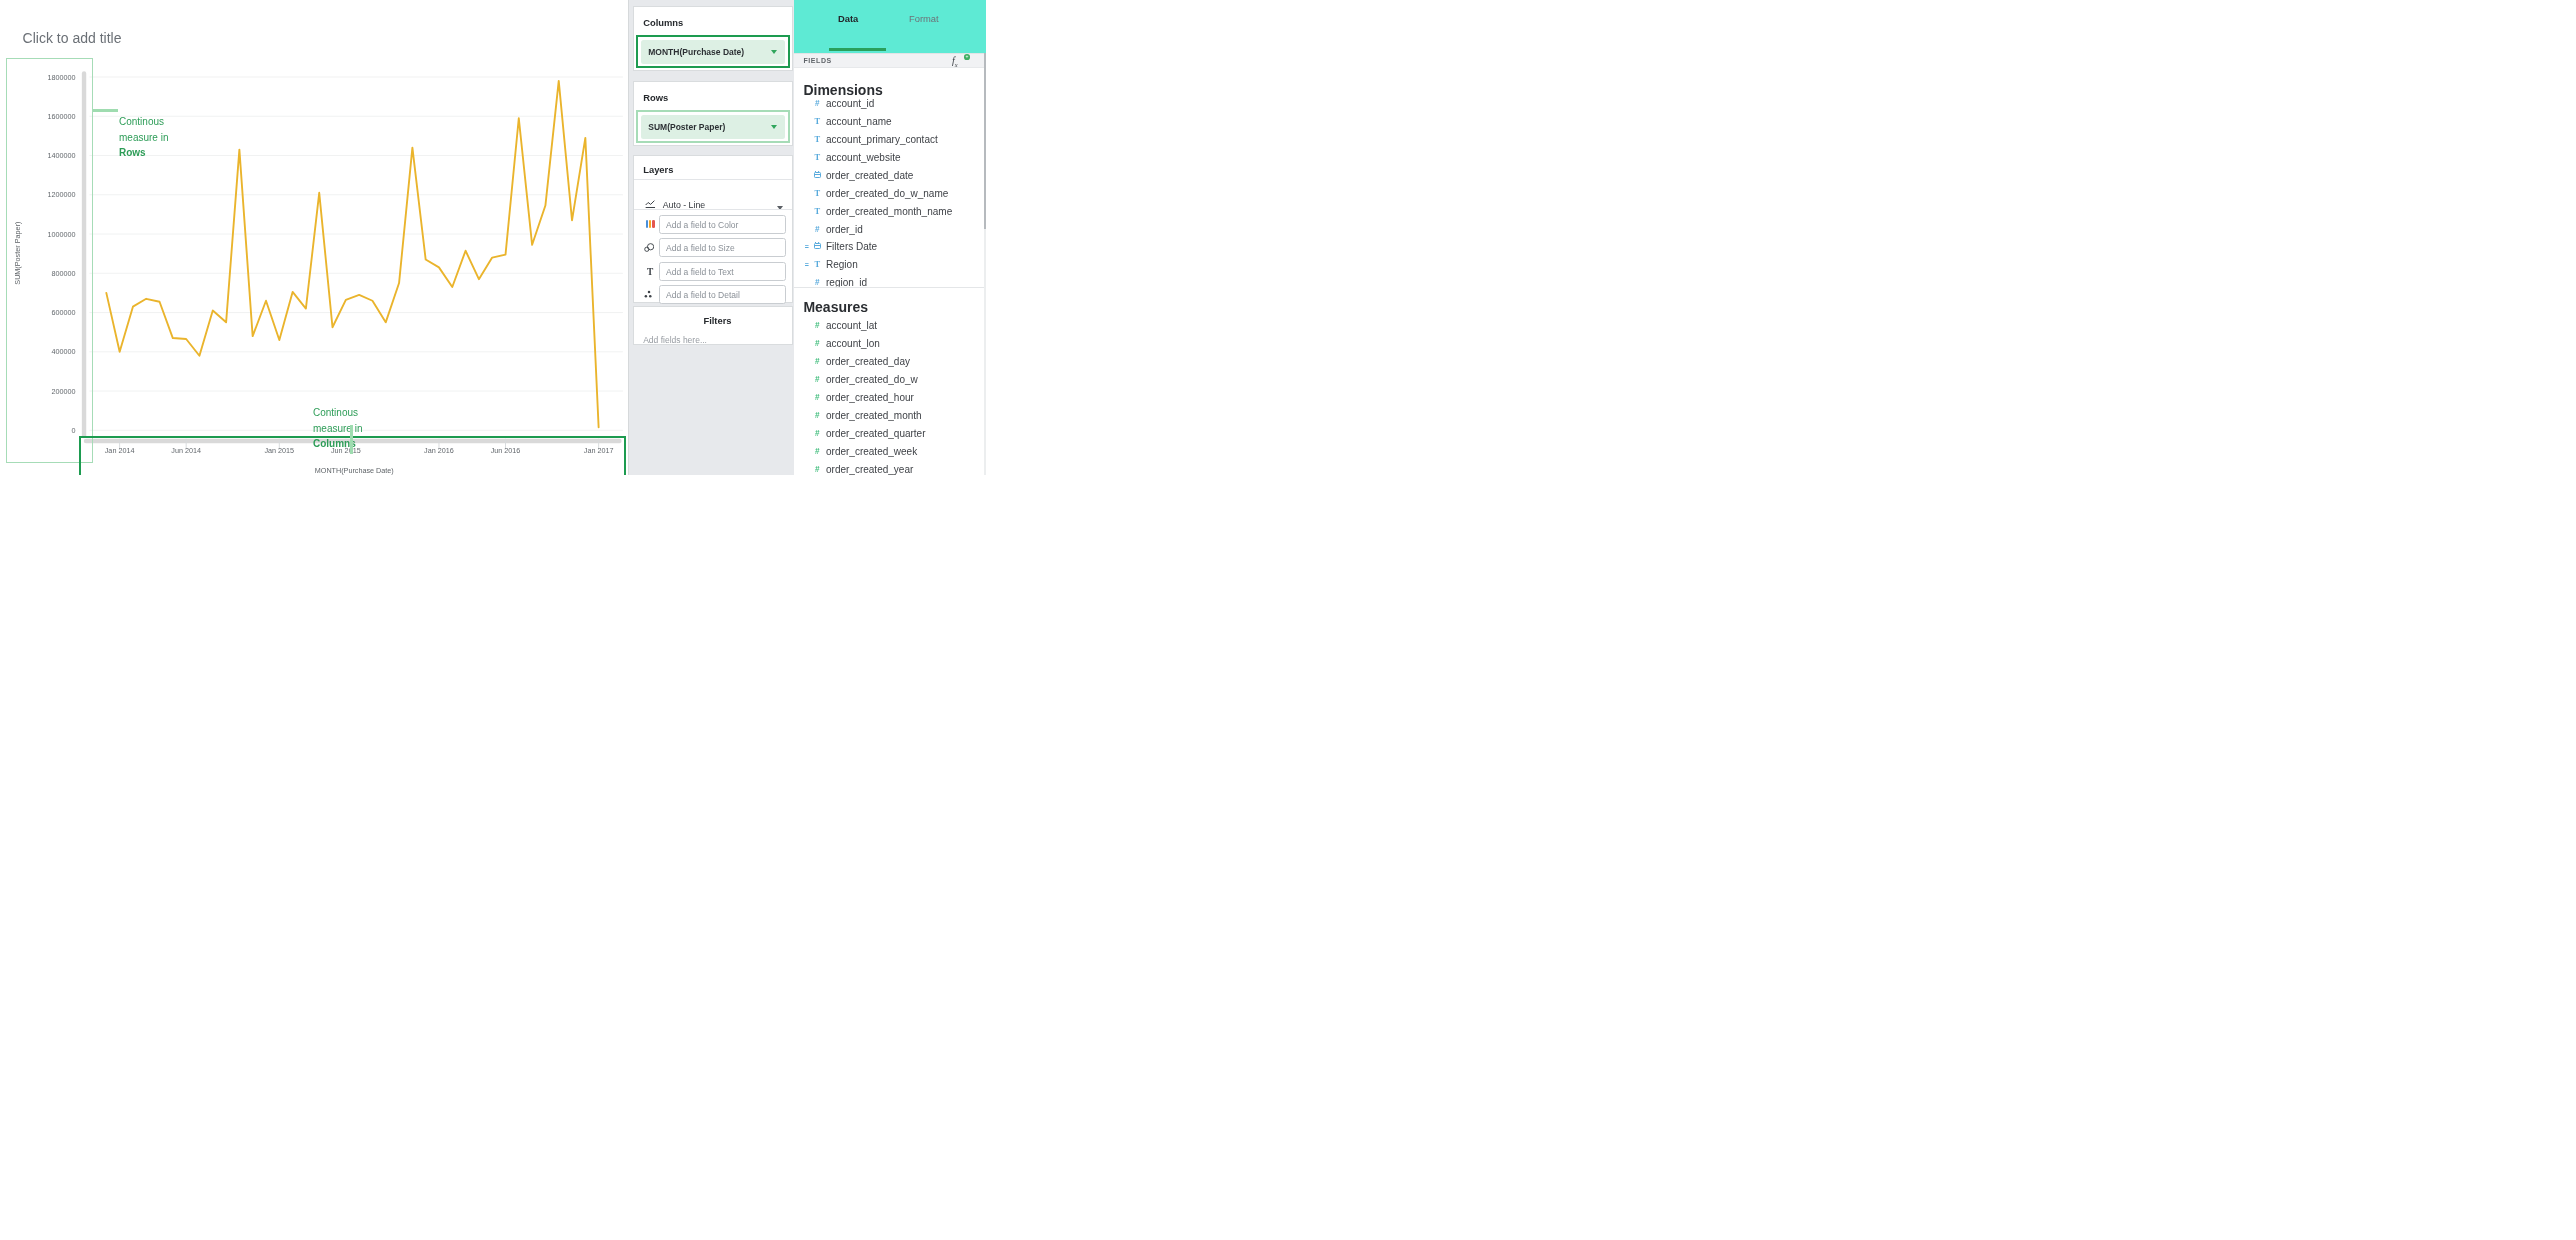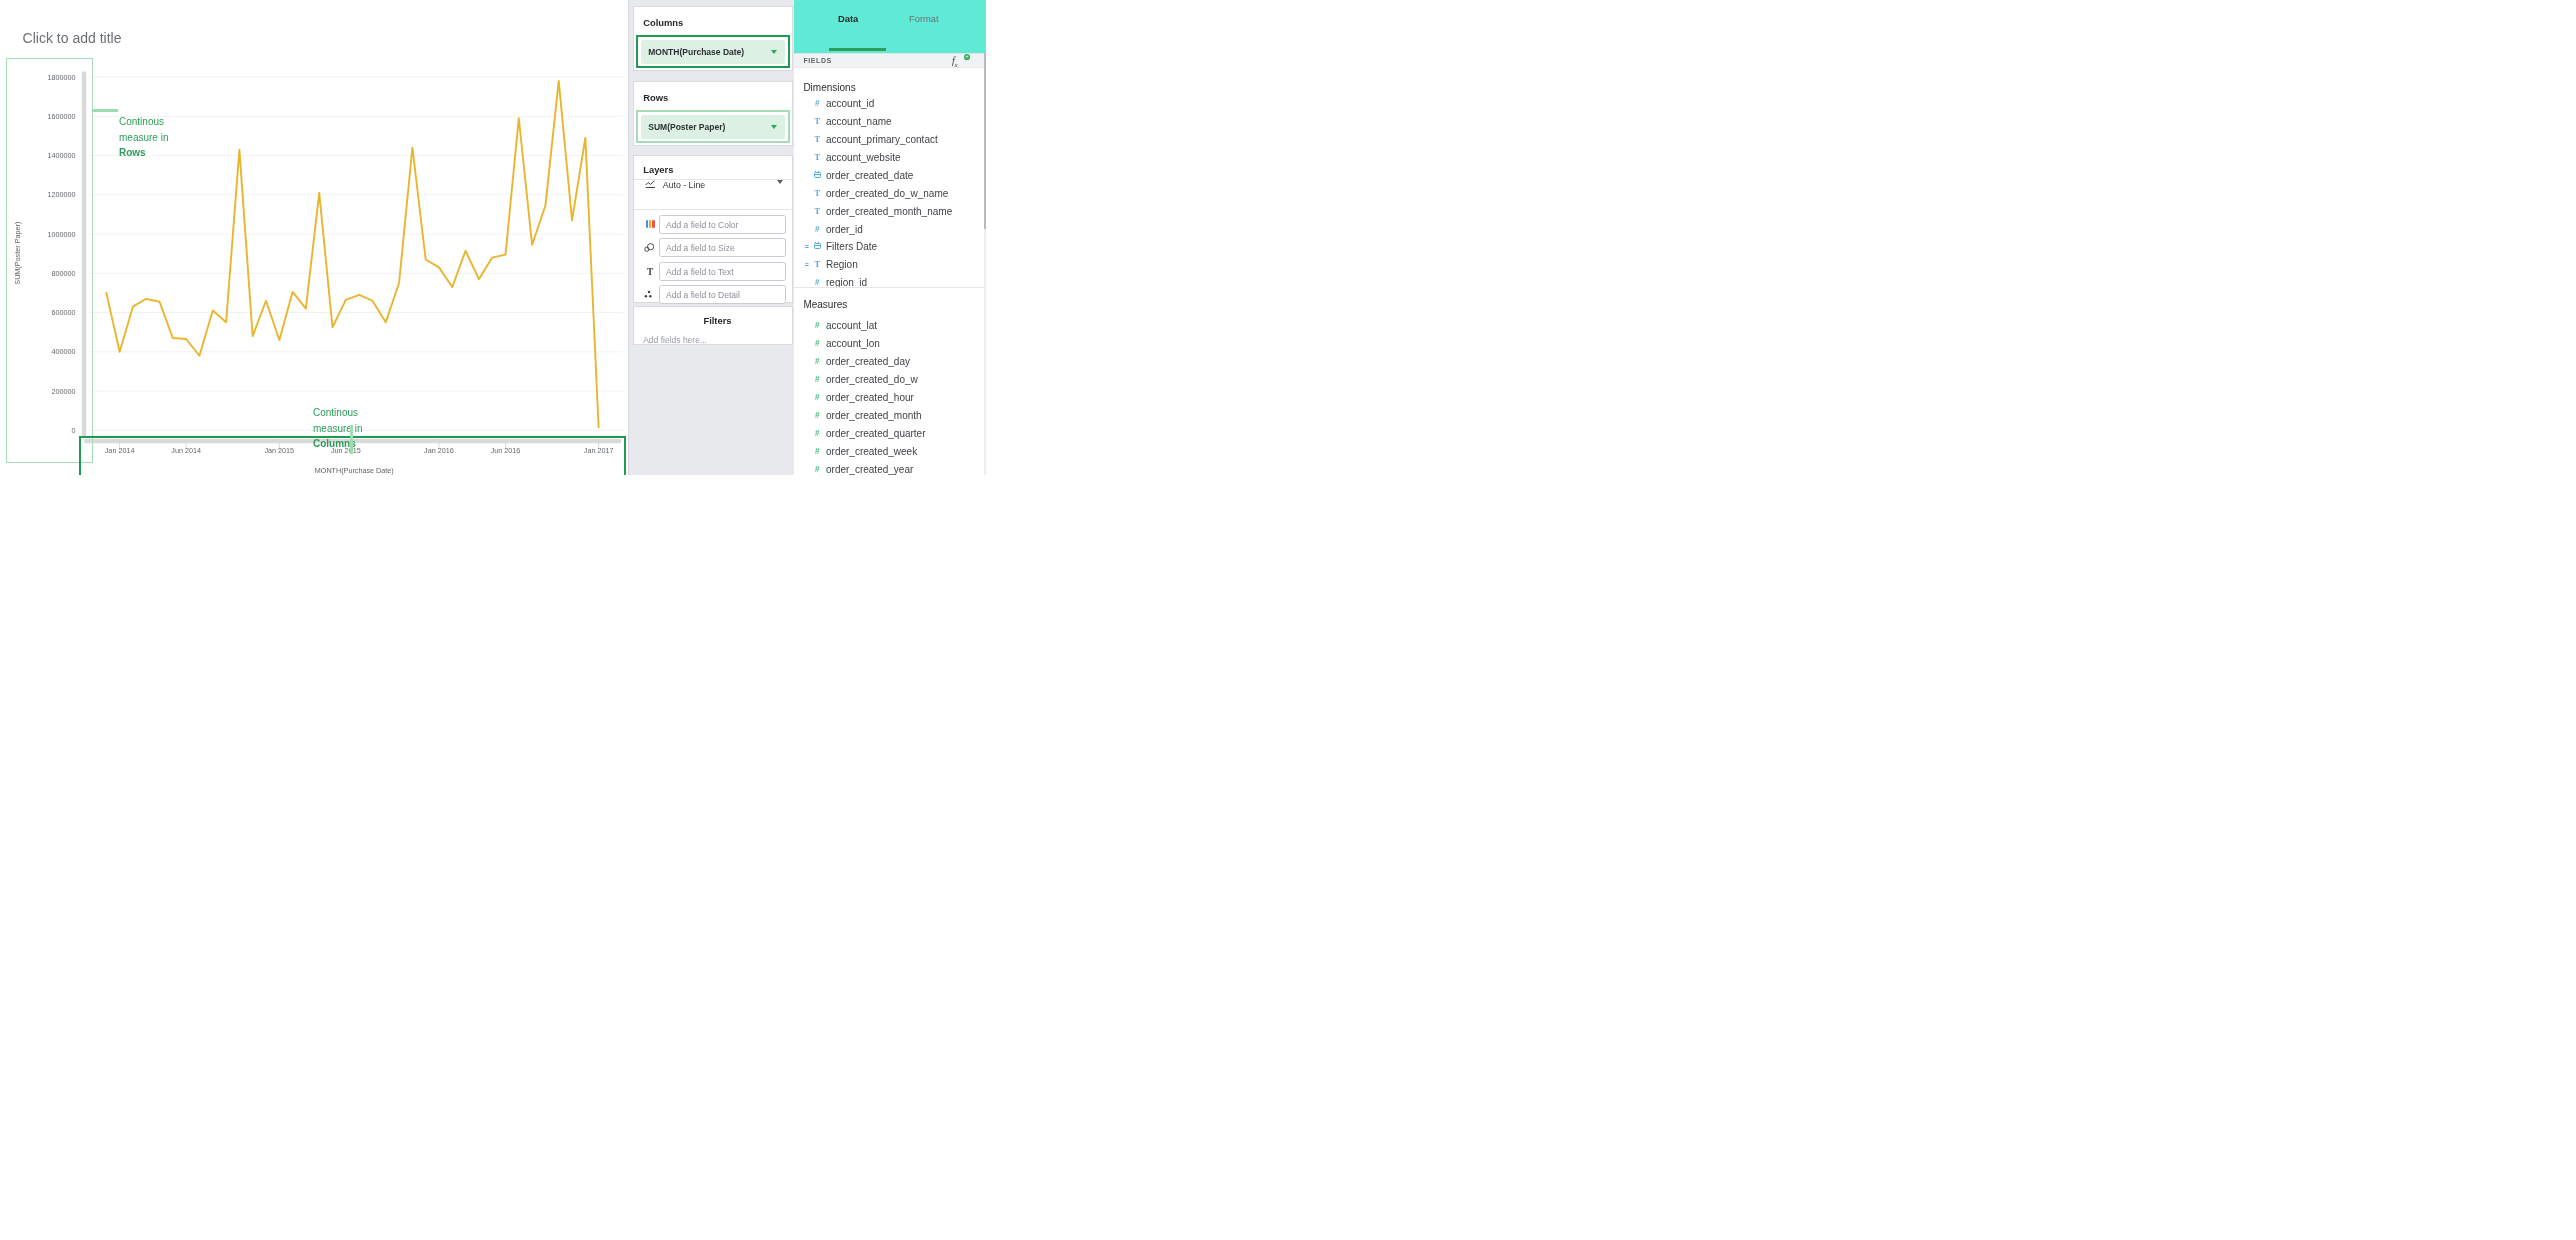--- a/index.html
+++ b/index.html
@@ -41,21 +41,21 @@
   .pill { position:absolute; left:3.1px; right:3.1px; top:2.5px; height:24px; background:#ddf0e4;
           border-radius:2.5px; display:flex; align-items:center; padding:0 7.5px; cursor:pointer; }
   .pill-label { flex:1; font-size:8.5px; font-weight:bold; color:#2c3034; white-space:nowrap; }
   .caret-green { width:0; height:0; border-left:3.8px solid transparent; border-right:3.8px solid transparent;
                  border-top:4.4px solid #2fa55c; }
   .caret-gray  { width:0; height:0; border-left:3.5px solid transparent; border-right:3.5px solid transparent;
                  border-top:4.1px solid #5a5f64; }
 
   .divider { position:absolute; left:0; right:0; height:0.6px; background:#e3e5e8; }
   .layer-type-row { position:absolute; left:0; right:0; top:24px; height:30px; display:flex;
-                    align-items:flex-start; padding:0 8.8px 0 11.3px; cursor:pointer; }
+                    align-items:flex-end; padding:0 8.8px 0 11.3px; cursor:pointer; }
   .layer-type-label { flex:1; font-size:8.8px; color:#33373c; margin-left:6.3px; }
   .well-row { position:absolute; left:0; right:0; height:19px; display:flex; align-items:center; }
   .well-icon { position:absolute; left:10px; width:12.6px; text-align:center; }
   .well-input { position:absolute; left:25px; right:6.3px; height:19px; border:0.9px solid #c9cdd1;
                 border-radius:2.5px; background:#fff; font-size:8.5px; color:#3f444a;
                 padding:0 6.3px; font-family:"Liberation Sans",sans-serif; }
   .well-input::placeholder { color:#8a9097; opacity:1; }
   .filters-hint { position:absolute; left:9.4px; top:28px; font-size:8.5px; color:#969ba1; }
 
   
@@ -74,21 +74,21 @@
   .tab-underline { position:absolute; left:35px; top:48px; width:57px; height:2.5px; background:#2aa05c; }
   .fields-strip { position:absolute; left:0; top:53px; width:100%; height:15px; background:#f1f2f4;
                   border-top:0.6px solid #e2e4e6; border-bottom:0.6px solid #e7e9eb; }
   .fields-strip-label { position:absolute; left:9.4px; top:3.1px; font-size:7px; letter-spacing:0.6px;
                         color:#60656a; font-weight:bold; }
   .fx-btn { position:absolute; right:17.6px; top:0.6px; cursor:pointer; width:16.4px; height:14px; }
   .fx-glyph { font-family:"Liberation Serif",serif; font-style:italic; font-size:10px; color:#3a3f44; }
   .fx-glyph sub { font-size:6.3px; }
   .fx-plus { position:absolute; right:-1.3px; top:-0.6px; width:5.7px; height:5.7px; background:#3fae63;
              border-radius:50%; color:#fff; font-size:5px; line-height:5.7px; text-align:center; }
-  .group-header { position:absolute; left:9.4px; font-size:10px; font-weight:normal; color:#2a2d31; }
+  .group-header { position:absolute; left:9.4px; font-size:14px; font-weight:bold; color:#2a2d31; }
   .field-row { position:absolute; left:0; width:100%; height:12.6px; display:flex; align-items:center; cursor:grab; }
   .field-eq { position:absolute; left:10.7px; font-size:7px; font-weight:bold; }
   .field-icon { position:absolute; left:19px; width:8.8px; text-align:center; font-size:8.2px; font-weight:bold; }
   .field-icon.glyph-text { font-family:"Liberation Serif",serif; font-size:8.5px; }
   .field-name { position:absolute; left:32px; font-size:10px; color:#3f4247; white-space:nowrap; }
   .cal { position:relative; display:inline-block; width:7px; height:6.3px; border:0.9px solid currentColor;
          border-radius:1.3px; top:0.6px; }
   .cal::before { content:''; position:absolute; left:0.6px; top:-2.5px; width:0.9px; height:1.9px;
                  background:currentColor; box-shadow:3.1px 0 0 currentColor; }
   .cal::after { content:''; position:absolute; left:0; top:0.9px; width:5px; height:0.9px; background:currentColor; }

